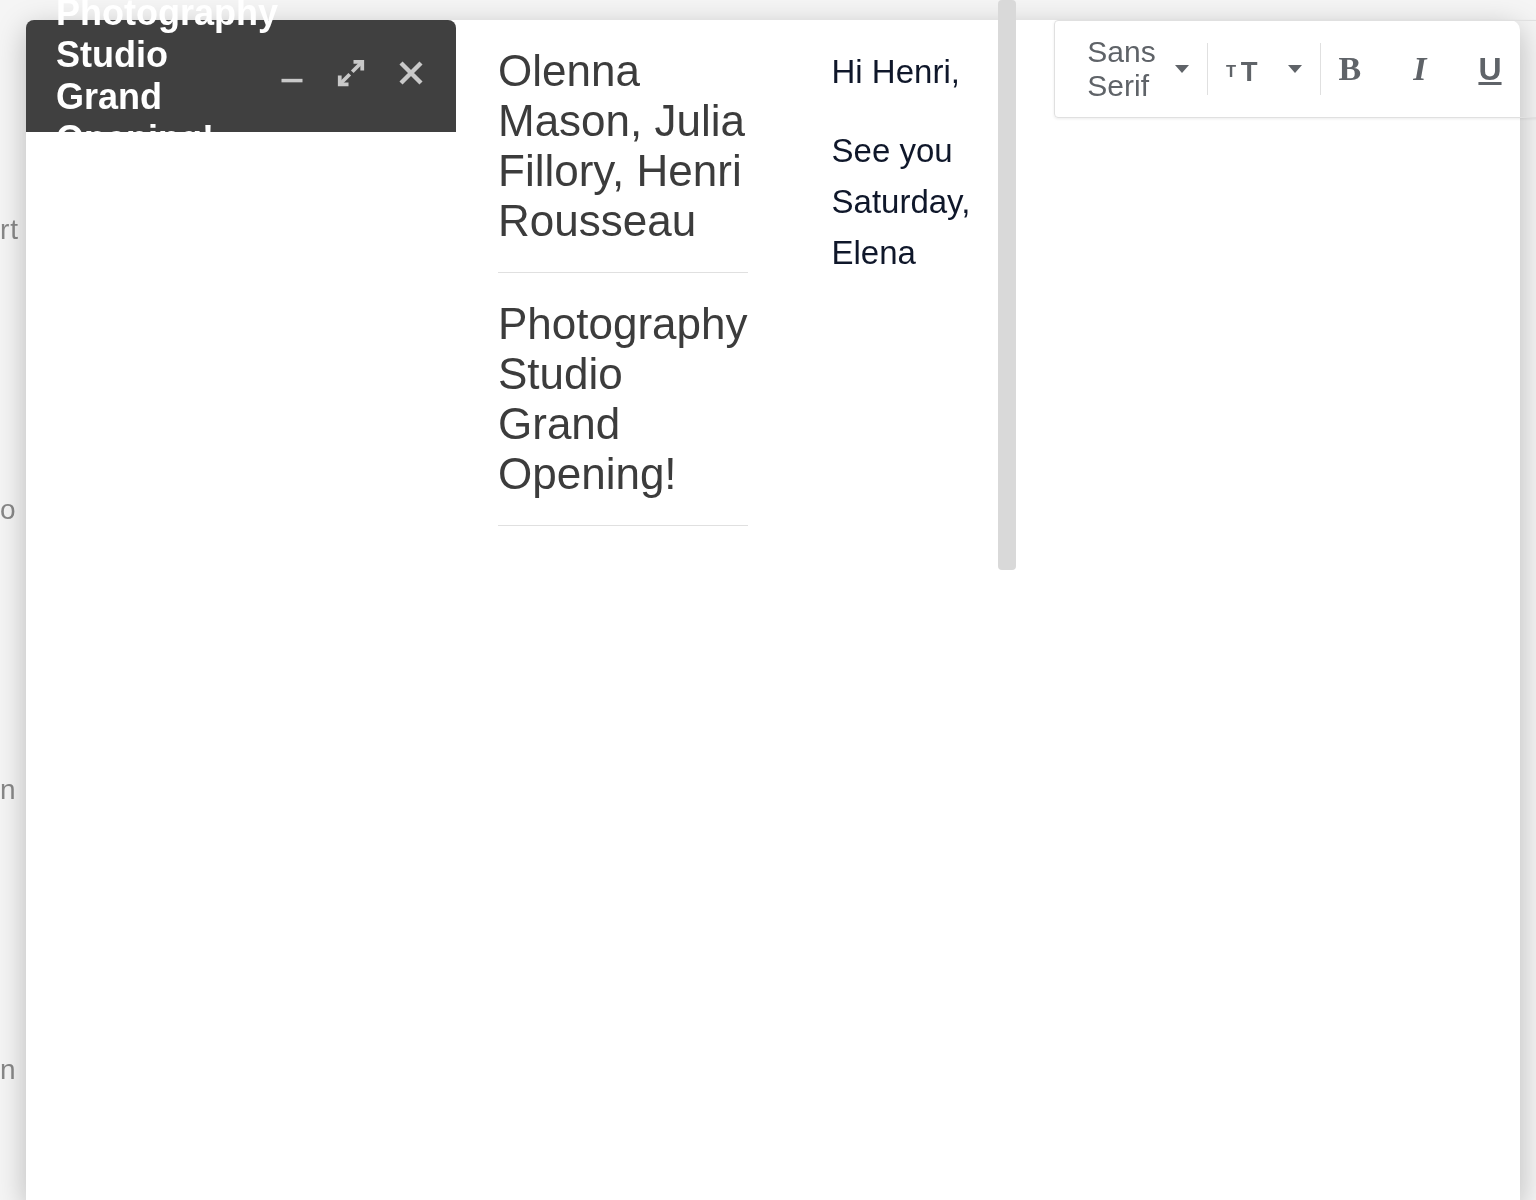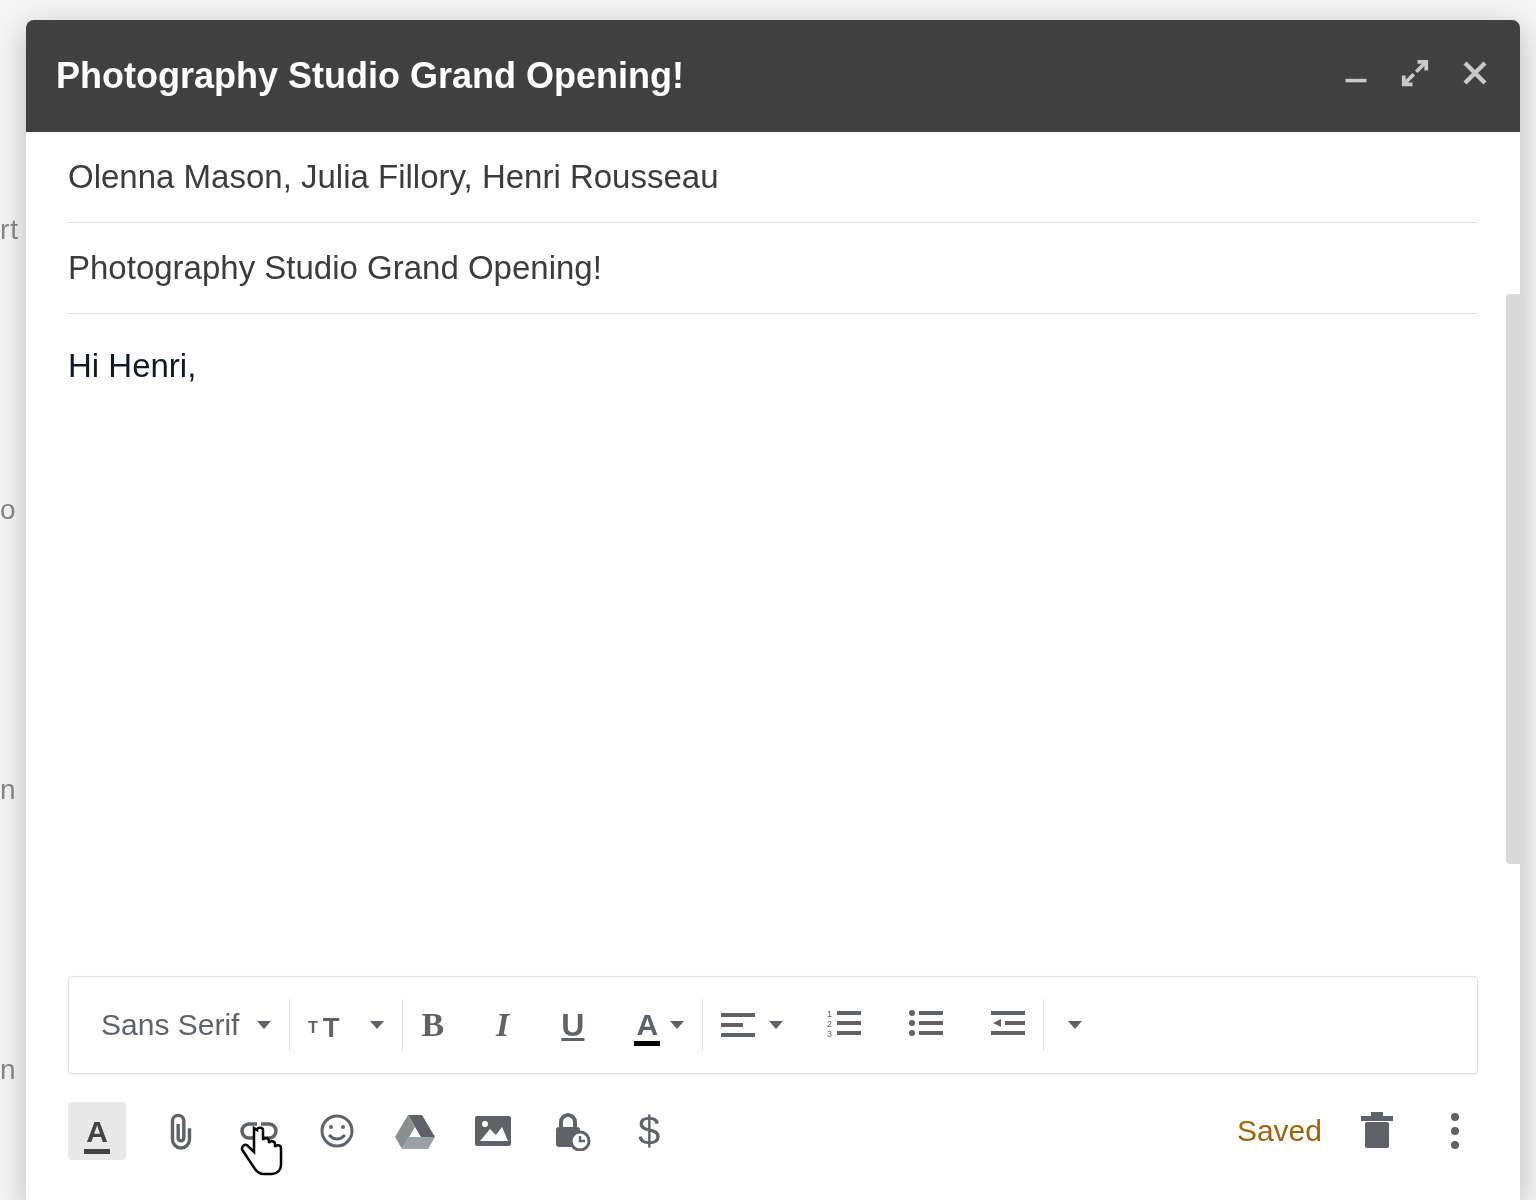--- a/index.html
+++ b/index.html
@@ -24,21 +24,21 @@
   .compose {
     position: absolute;
     left: 26px;
     top: 20px;
     width: 1494px;
     height: 1180px;
     background: #fff;
     border-radius: 10px 10px 0 0;
     box-shadow: 0 8px 30px rgba(0,0,0,.25);
     display: flex;
-    flex-direction: column;
+    flex-direction: row;
   }
   .titlebar {
     background: #404040;
     color: #fff;
     height: 112px;
     border-radius: 8px 8px 0 0;
     display: flex;
     align-items: center;
     padding: 0 30px;
   }
@@ -56,21 +56,21 @@
     color: #d0d0d0;
     font-size: 30px;
     cursor: pointer;
   }
   .fields {
     padding: 0 42px;
   }
   .field-row {
     border-bottom: 1px solid #e0e0e0;
     padding: 26px 0;
-    font-size: 33px;
+    font-size: 44px;
     color: #3c3c3c;
   }
   .body-area {
     flex: 1;
     padding: 26px 42px 10px 42px;
     font-size: 33px;
     line-height: 1.55;
     color: #0f172a;
     position: relative;
   }
@@ -214,20 +214,24 @@
     </div>
   </div>
 
   <div class="fields">
     <div class="field-row">Olenna Mason, Julia Fillory, Henri Rousseau</div>
     <div class="field-row">Photography Studio Grand Opening!</div>
   </div>
 
   <div class="body-area">
     <p>Hi Henri,</p>
+    <div class="sig">
+      <p>See you Saturday,</p>
+      <p>Elena</p>
+    </div>
     <div class="scrollbar"></div>
   </div>
 
   <div class="fmt-toolbar">
     <div class="grp">
       <span class="font-name">Sans Serif</span>
       <span class="dd-caret"></span>
     </div>
     <div class="sep"></div>
     <div class="grp">

